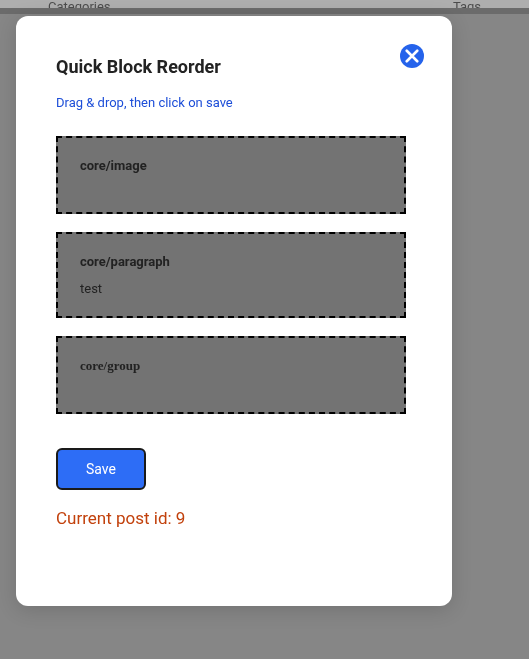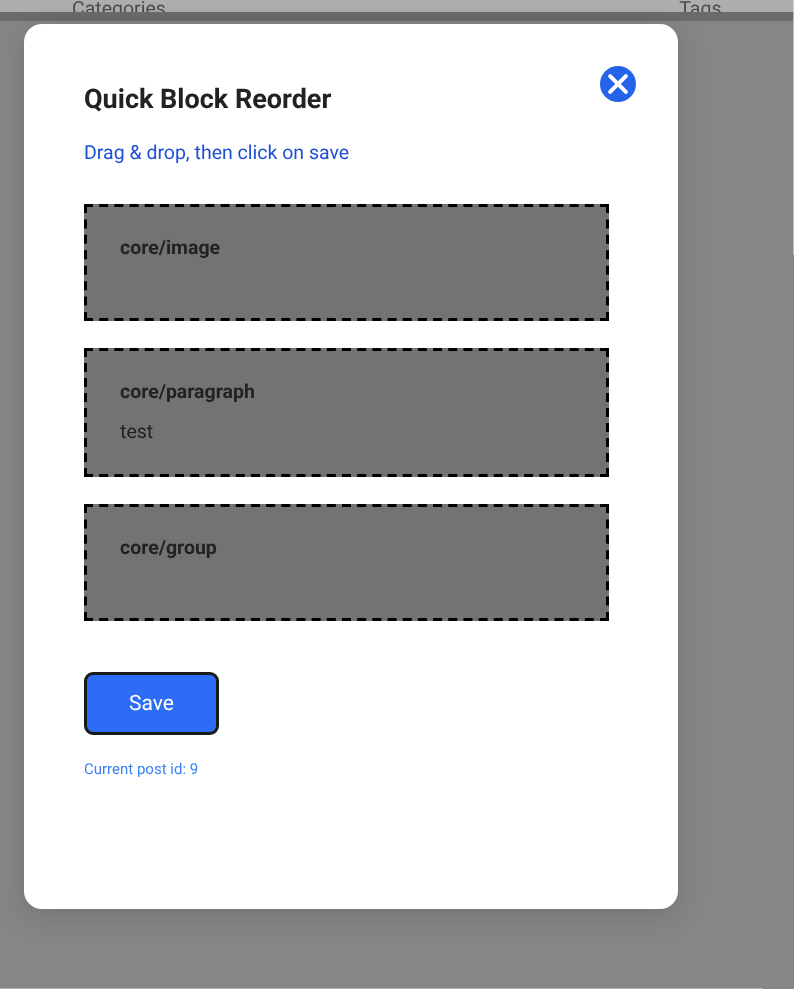--- a/index.html
+++ b/index.html
@@ -100,20 +100,21 @@
     .block-item {
       border: 2px dashed #000;
       background: #737373;
       margin-bottom: 18px;
       padding: 20px 22px;
       min-height: 78px;
       cursor: move;
     }
     .block-item:last-child {
       margin-bottom: 12px;
+      font-family: Liberation Serif, serif;
     }
     .block-type {
       font-size: 13px;
       font-weight: 700;
       color: #222;
       margin-bottom: 12px;
     }
     .block-content {
       font-size: 13px;
       color: #222;
@@ -125,22 +126,22 @@
       border: 2px solid #1a1a1a;
       border-radius: 6px;
       padding: 11px 28px;
       font-size: 14px;
       cursor: pointer;
       font-family: inherit;
       text-align: center;
     }
     .post-id {
       margin-top: 18px;
-      font-size: 10px;
-      color: #3b82f6;
+      font-size: 17px;
+      color: #c2410c;
     }
     
     .block-list::-webkit-scrollbar {
       width: 14px;
     }
     .block-list::-webkit-scrollbar-track {
       background: #f0f0f0;
     }
     .block-list::-webkit-scrollbar-thumb {
       background: #bdbdbd;

